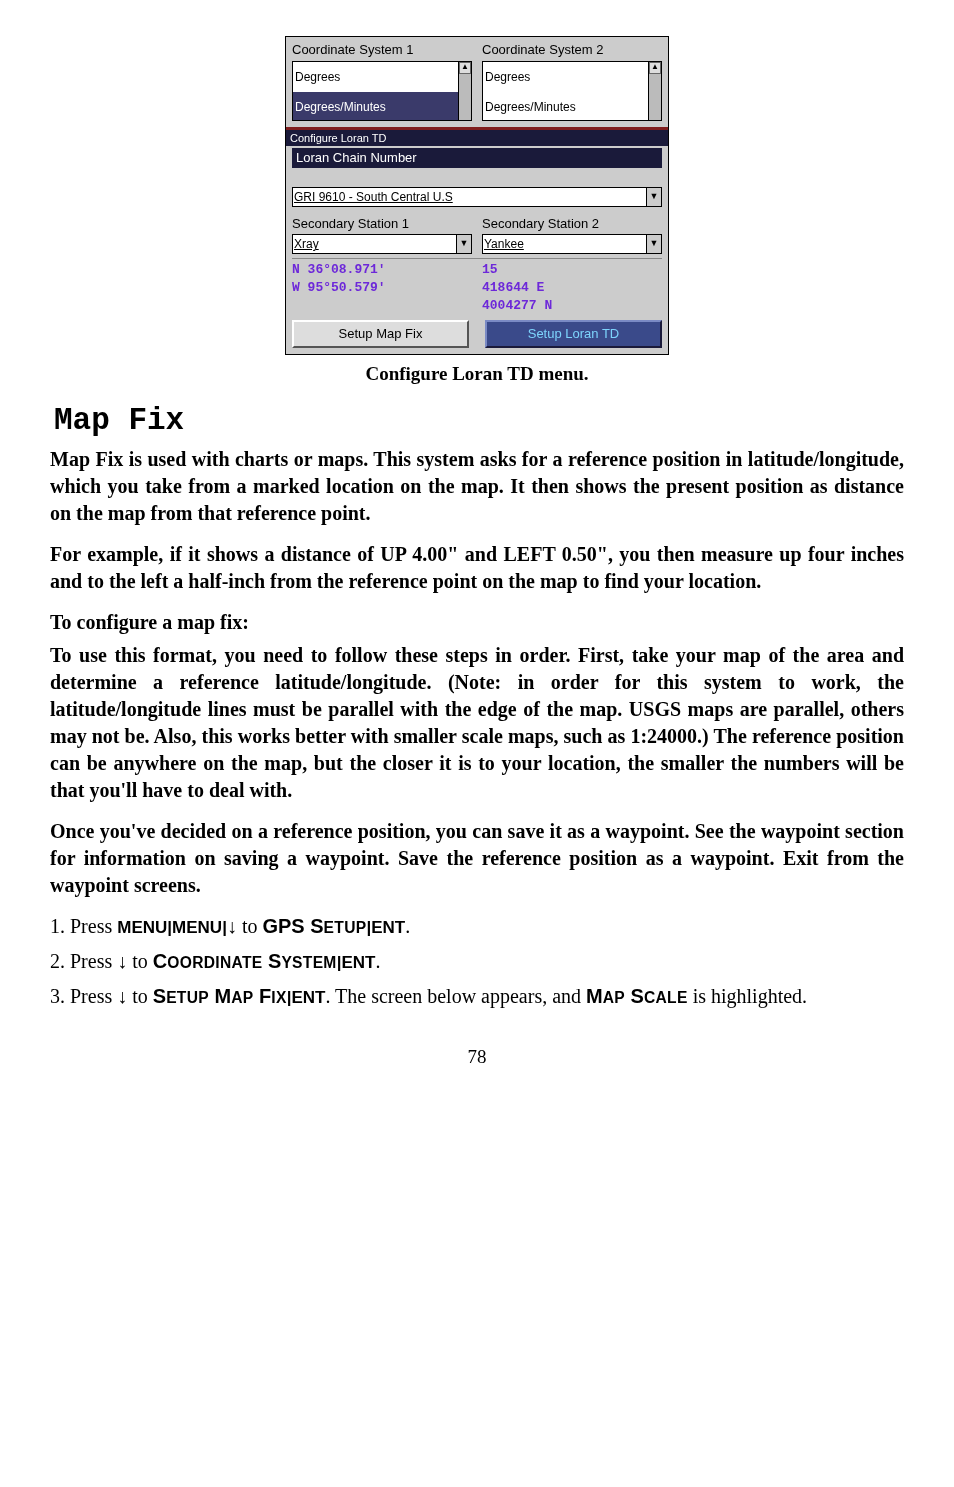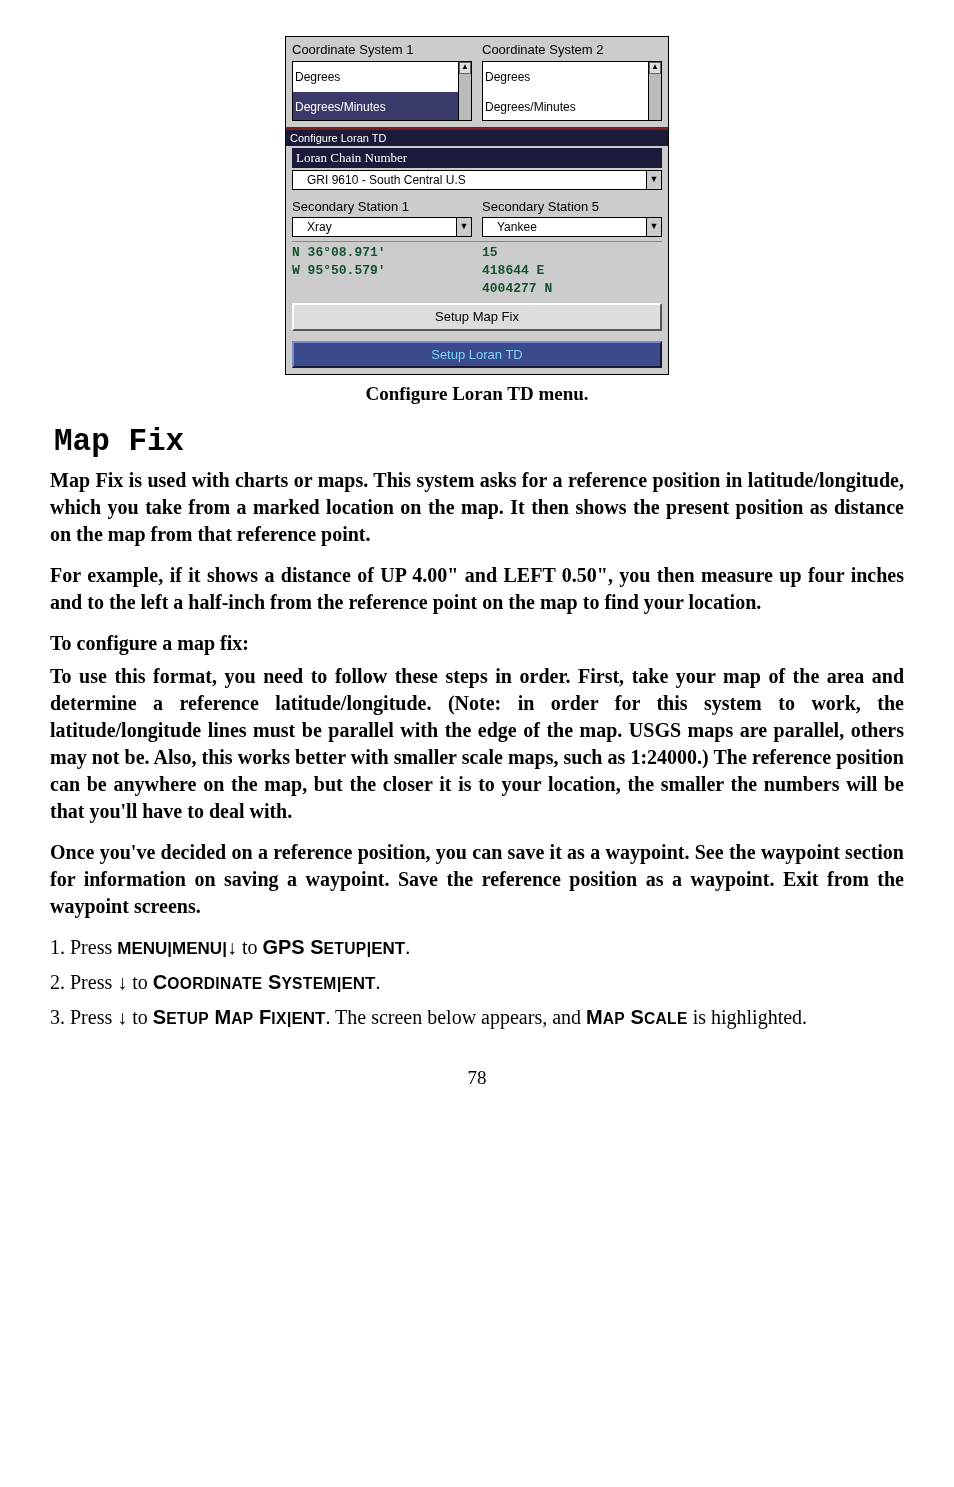--- a/index.html
+++ b/index.html
@@ -35,22 +35,21 @@
     color: #fff;
     padding: 1px 4px;
     font-size: 11px;
     margin: 0 -6px 2px -6px;
   }
   .panel-dark-field {
     background: #1a1a3a;
     color: #fff;
     padding: 1px 4px;
     font-size: 13px;
-    margin-bottom: 2px;
-    font-family: Liberation Serif, serif;
+    margin-bottom: 19px;
   }
   .label {
     font-size: 13px;
     margin-bottom: 2px;
   }
   .twocol {
     display: flex;
     gap: 10px;
   }
   .col {
@@ -98,47 +97,47 @@
   .combo {
     display: flex;
     background: #fff;
     border: 1px solid #000;
     font-size: 12px;
     height: 18px;
     align-items: center;
   }
   .combo .val {
     flex: 1;
-    padding: 0 14px;
+    padding: 0 1px;
+    text-decoration: underline;
   }
   .combo .dd {
     width: 14px;
     height: 100%;
     background: #ccc;
     border-left: 1px solid #000;
     text-align: center;
     font-size: 9px;
     line-height: 16px;
   }
   .btm-split {
     border-top: 1px solid #888;
     margin-top: 4px;
     padding-top: 2px;
   }
   .coords {
     font-family: "Courier New", monospace;
     font-size: 13px;
     font-weight: bold;
-    color: #14532d;
+    color: #6d28d9;
   }
   .btnrow {
     display: flex;
-    gap: 10px;
+    gap: 16px;
     margin-top: 6px;
-    flex-direction: column;
   }
   .btn {
     flex: 1;
     background: #ddd;
     border: 2px solid #888;
     border-top-color: #fff;
     border-left-color: #fff;
     border-right-color: #555;
     border-bottom-color: #555;
     text-align: center;
@@ -255,21 +254,21 @@
 
       <div class="twocol" style="margin-top:8px">
         <div class="col">
           <div class="label">Secondary Station 1</div>
           <div class="combo">
             <div class="val">Xray</div>
             <div class="dd">▼</div>
           </div>
         </div>
         <div class="col">
-          <div class="label">Secondary Station 5</div>
+          <div class="label">Secondary Station 2</div>
           <div class="combo">
             <div class="val">Yankee</div>
             <div class="dd">▼</div>
           </div>
         </div>
       </div>
 
       <div class="btm-split">
         <div class="twocol">
           <div class="col coords">

